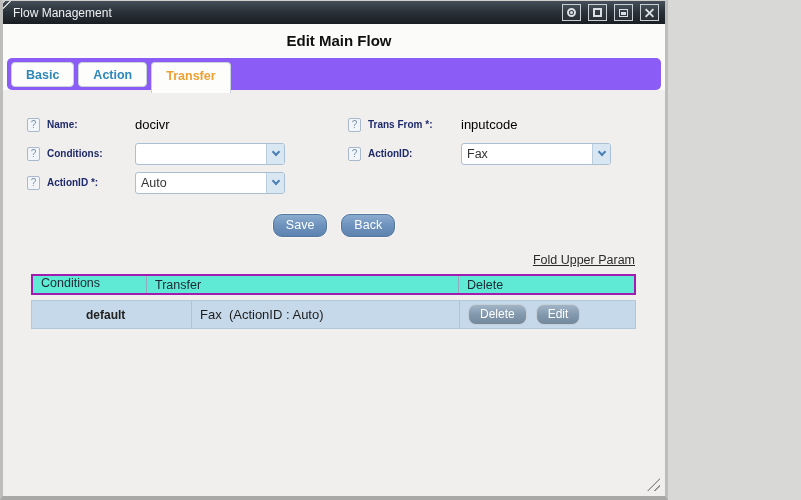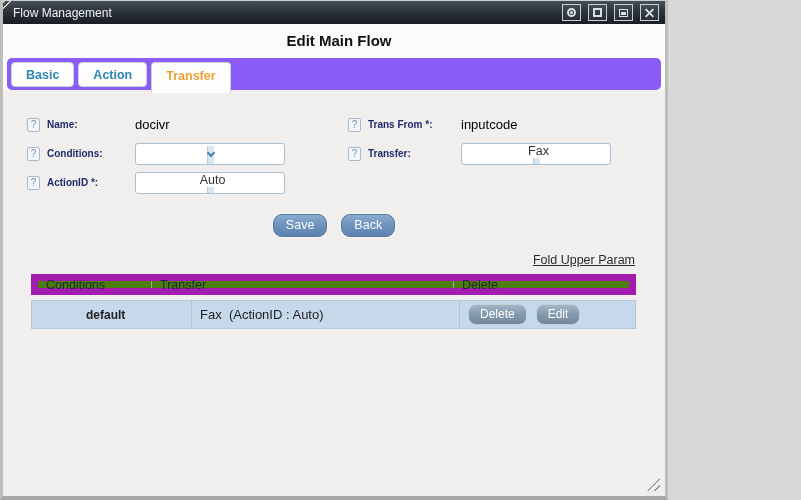--- a/index.html
+++ b/index.html
@@ -64,21 +64,20 @@
     background:#f2f6fa; color:#7d93ab; font-size:10px; line-height:12px;
     text-align:center; margin-right:7px; flex:0 0 13px; cursor:pointer;
   }
   .f-label{ width:88px; flex:0 0 88px; font-size:10px; font-weight:bold; color:#1f2a6b; }
   .col-right .f-label{ width:93px; flex:0 0 93px; }
   .f-text{ font-size:13px; color:#000000; }
   .select{
     width:150px; height:22px; background:#fff; border:1px solid #a9bfd3;
     border-radius:3px; display:flex; align-items:center; cursor:pointer;
     overflow:hidden;
-    flex-direction:column;
   }
   .select .sel-val{ flex:1 1 auto; font-size:12.5px; color:#333; padding-left:5px; }
   .sel-arrow{
     flex:0 0 18px; height:100%; background:#d9e7f3; border-left:1px solid #bacddd;
     display:flex; align-items:center; justify-content:center;
   }
   .chev{ width:6px; height:6px; border-right:2px solid #4a80b5; border-bottom:2px solid #4a80b5;
     transform:rotate(45deg); margin-top:-3px; }
 
   
@@ -95,22 +94,22 @@
     border:1px solid #c3cfd9; margin-right:9px; cursor:pointer;
   }
 
   
   .fold-row{ text-align:right; padding-right:30px; margin-top:13px; }
   .fold-link{ font-size:12.5px; color:#2b2b2b; text-decoration:underline; cursor:pointer; }
 
   
   .tbl{ margin:6px 29px 0 28px; }
   .tbl-header{
-    display:flex; align-items:center; height:21px;
-    background:#4d7c0f; border:7px solid #a21caf;
+    display:flex; align-items:flex-start; height:21px;
+    background:#5eead4; border:2px solid #a21caf;
   }
   .tbl-header .cell{ font-size:12.5px; color:#1e2733; font-weight:normal; }
   .cell{ padding-left:8px; }
   .c-cond{ flex:0 0 113px; }
   .c-trans{ flex:1 1 auto; border-left:1px solid #93abc1; align-self:stretch; display:flex; align-items:center; }
   .c-del{ flex:0 0 176px; border-left:1px solid #93abc1; align-self:stretch; display:flex; align-items:center; }
   .tbl-row{
     display:flex; align-items:center; height:29px; margin-top:5px;
     background:#c6d9ea; border:1px solid #b1c8db;padding-left:46px;
   }
@@ -201,21 +200,21 @@
       </div>
 
       <div class="col-right">
         <div class="field-row">
           <span class="help-icon">?</span>
           <span class="f-label">Trans From *:</span>
           <span class="f-text">inputcode</span>
         </div>
         <div class="field-row">
           <span class="help-icon">?</span>
-          <span class="f-label">Transfer:</span>
+          <span class="f-label">ActionID:</span>
           <span class="select">
             <span class="sel-val">Fax</span>
             <span class="sel-arrow">
                 <span class="chev"></span>
               </span>
           </span>
         </div>
       </div>
 
     </div>

